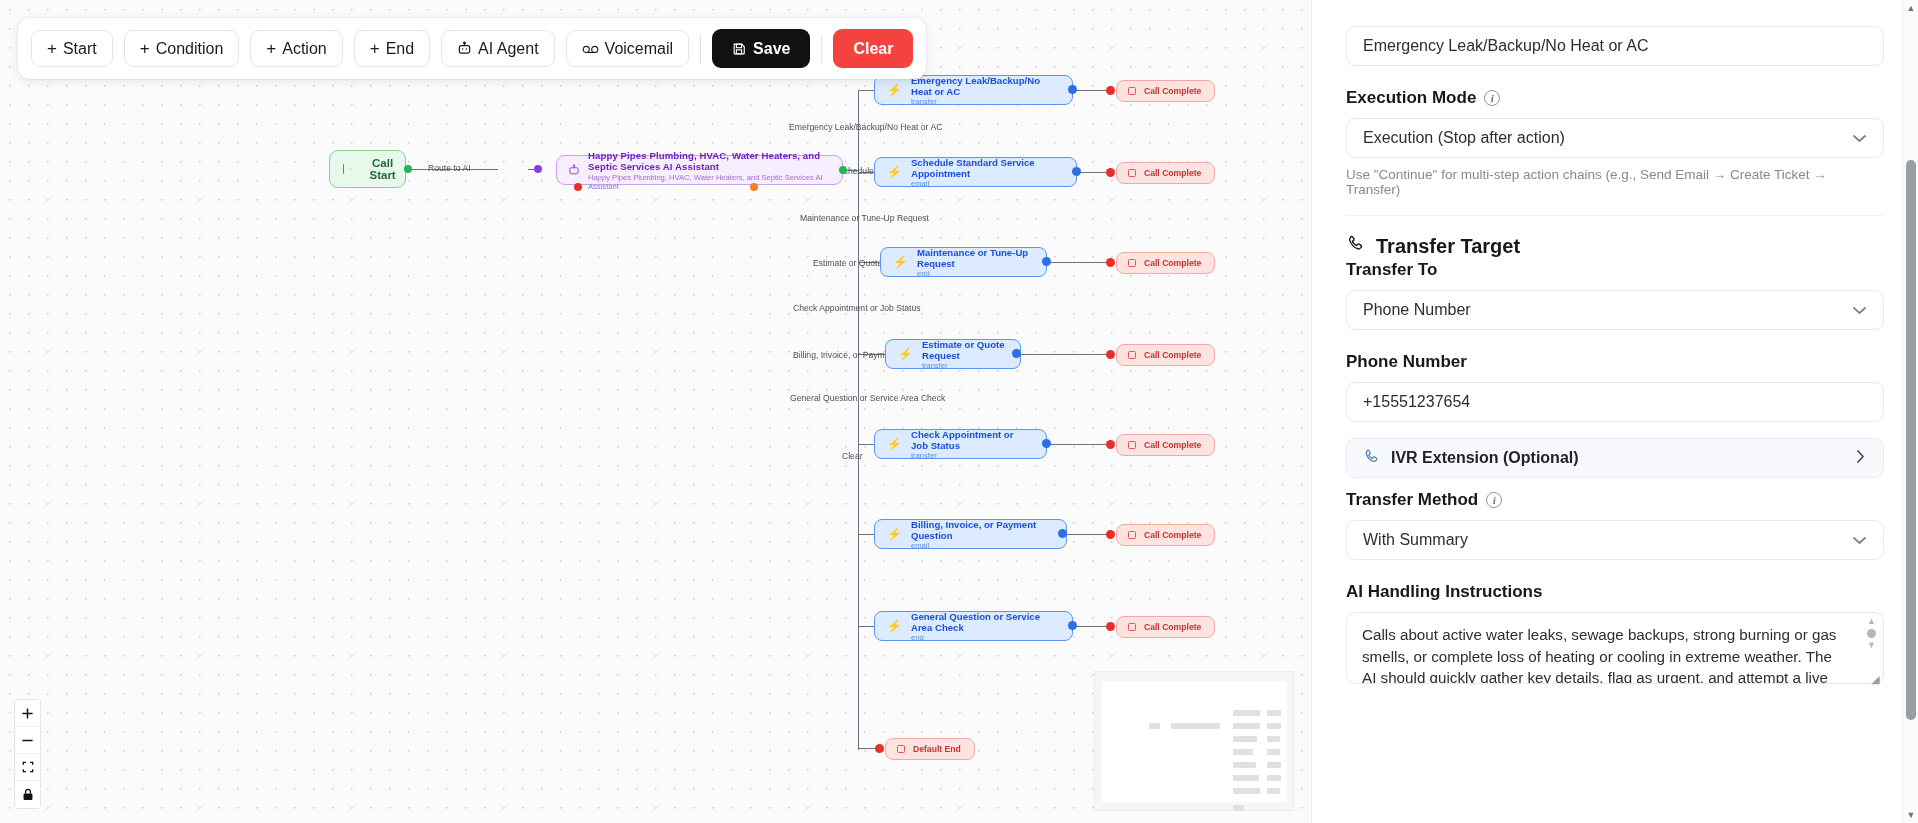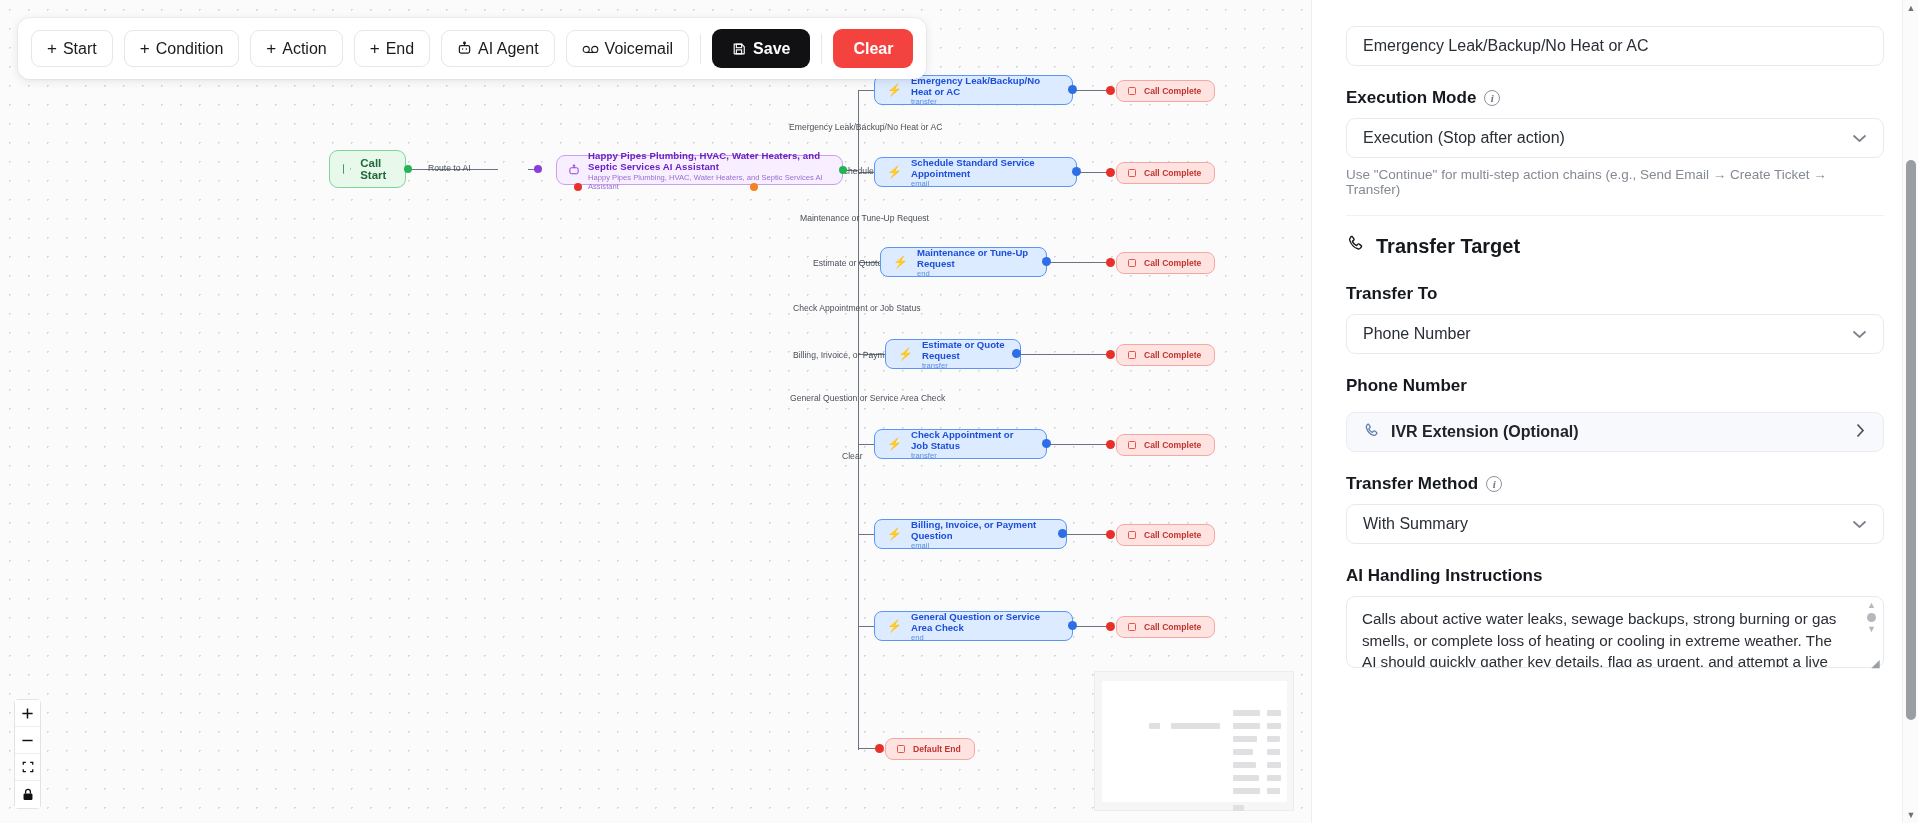--- a/index.html
+++ b/index.html
@@ -55,21 +55,21 @@
   .ic { display: inline-flex; align-items: center; justify-content: center; }
 
   
   .node { position: absolute; }
 
   .n-start {
     background: #e8f9ec; border: 1.5px solid #7fd49a; border-radius: 9px;
     width: 77px; height: 38px;
     display: flex; align-items: center; gap: 9px; padding-left: 13px;
   }
-  .n-start .lbl { font-size: 11.5px; font-weight: 700; color: #1e6b38; }
+  .n-start .lbl { font-size: 11.5px; font-weight: 700; color: #1e6b38; text-align: center; }
   .tri-out {
     width: 9px; height: 10px;
     border: 1.3px solid #3a9e5f;
     clip-path: polygon(0 0, 100% 50%, 0 100%);
   }
 
   .n-ai {
     background: #f7eeff; border: 1.5px solid #c9a0ef; border-radius: 9px;
     width: 287px; height: 30px;
     display: flex; align-items: center; gap: 8px; padding-left: 11px;
@@ -540,51 +540,54 @@
 
       <div class="sect-title">
         <span>
           <svg width="19" height="19" viewBox="0 0 20 20" fill="none" stroke="#15181d" stroke-width="1.5">
             <path d="M5.2 2.8c.5-.4 1.3-.3 1.7.3l1.4 2c.3.5.2 1.2-.3 1.6l-1 .8c-.2.2-.3.5-.1.8.8 1.5 2.2 2.9 3.7 3.7.3.2.6.1.8-.1l.8-1c.4-.5 1.1-.6 1.6-.3l2 1.4c.6.4.7 1.2.3 1.7l-1 1.2c-.6.7-1.6 1-2.5.7C9 14.8 5.2 11 3.9 6.5c-.3-.9 0-1.9.7-2.5z"></path>
           </svg>
         </span>
         <span>Transfer Target</span>
       </div>
 
-      <div class="fld" style="margin-top:26px;">
+      <div class="fld" style="margin-top:2px;">
         <div class="flabel">Transfer To</div>
         <div class="select">
           <span>Phone Number</span>
           <span class="chev">
             <svg width="15" height="9" viewBox="0 0 15 9" fill="none" stroke="#7b818a" stroke-width="1.7">
                 <path d="M1.5 1.5L7.5 7 13.5 1.5"></path>
               </svg>
           </span>
         </div>
       </div>
 
       <div class="fld" style="margin-top:22px;">
         <div class="flabel">Phone Number</div>
+        <div class="input">
+          <span>+15551237654</span>
+        </div>
       </div>
 
       <div class="ivr">
         <span>
           <svg width="17" height="17" viewBox="0 0 20 20" fill="none" stroke="#5b7fae" stroke-width="1.5">
             <path d="M5.2 2.8c.5-.4 1.3-.3 1.7.3l1.4 2c.3.5.2 1.2-.3 1.6l-1 .8c-.2.2-.3.5-.1.8.8 1.5 2.2 2.9 3.7 3.7.3.2.6.1.8-.1l.8-1c.4-.5 1.1-.6 1.6-.3l2 1.4c.6.4.7 1.2.3 1.7l-1 1.2c-.6.7-1.6 1-2.5.7C9 14.8 5.2 11 3.9 6.5c-.3-.9 0-1.9.7-2.5z"></path>
           </svg>
         </span>
         <span>IVR Extension (Optional)</span>
         <span class="chev-r">
           <svg width="9" height="15" viewBox="0 0 9 15" fill="none" stroke="#4c5159" stroke-width="1.7">
               <path d="M1.5 1.5L7 7.5 1.5 13.5"></path>
             </svg>
         </span>
       </div>
 
-      <div class="fld" style="margin-top:22px;">
+      <div class="fld" style="margin-top:12px;">
         <div class="flabel">
           <span>Transfer Method</span>
           <span class="info-i">i</span>
         </div>
         <div class="select">
           <span>With Summary</span>
           <span class="chev">
             <svg width="15" height="9" viewBox="0 0 15 9" fill="none" stroke="#7b818a" stroke-width="1.7">
                 <path d="M1.5 1.5L7.5 7 13.5 1.5"></path>
               </svg>

